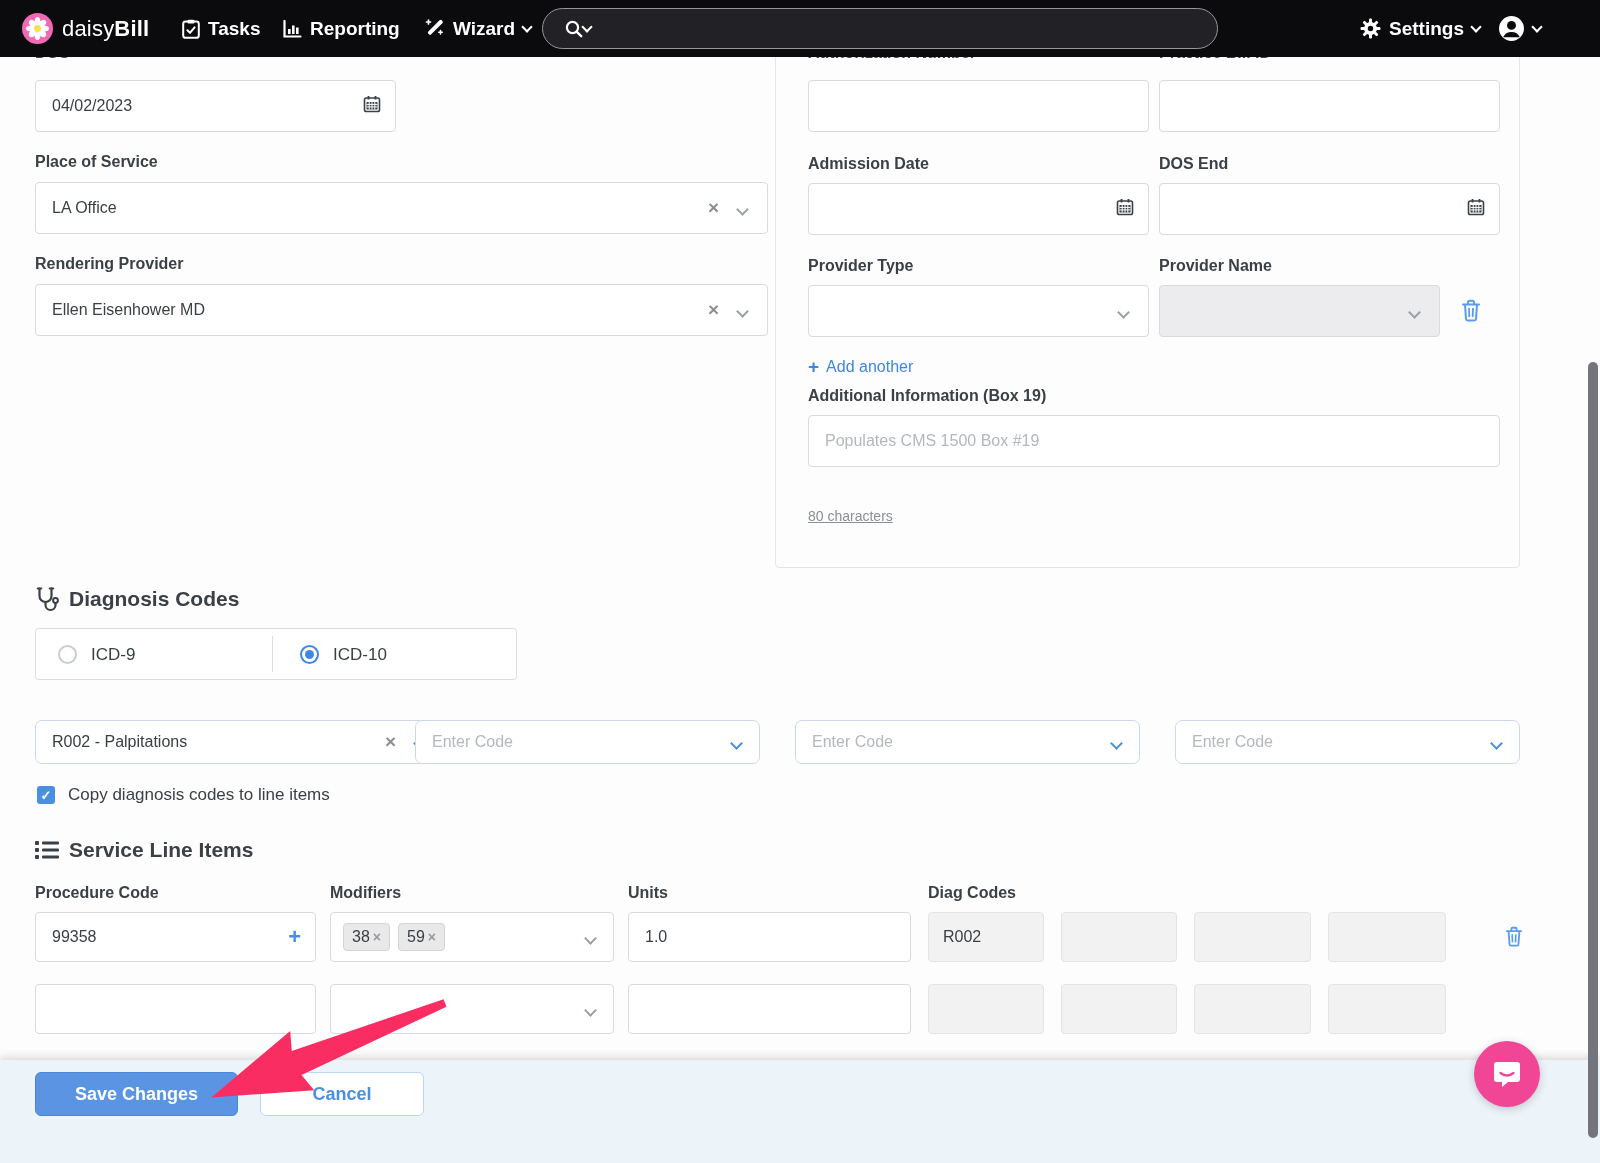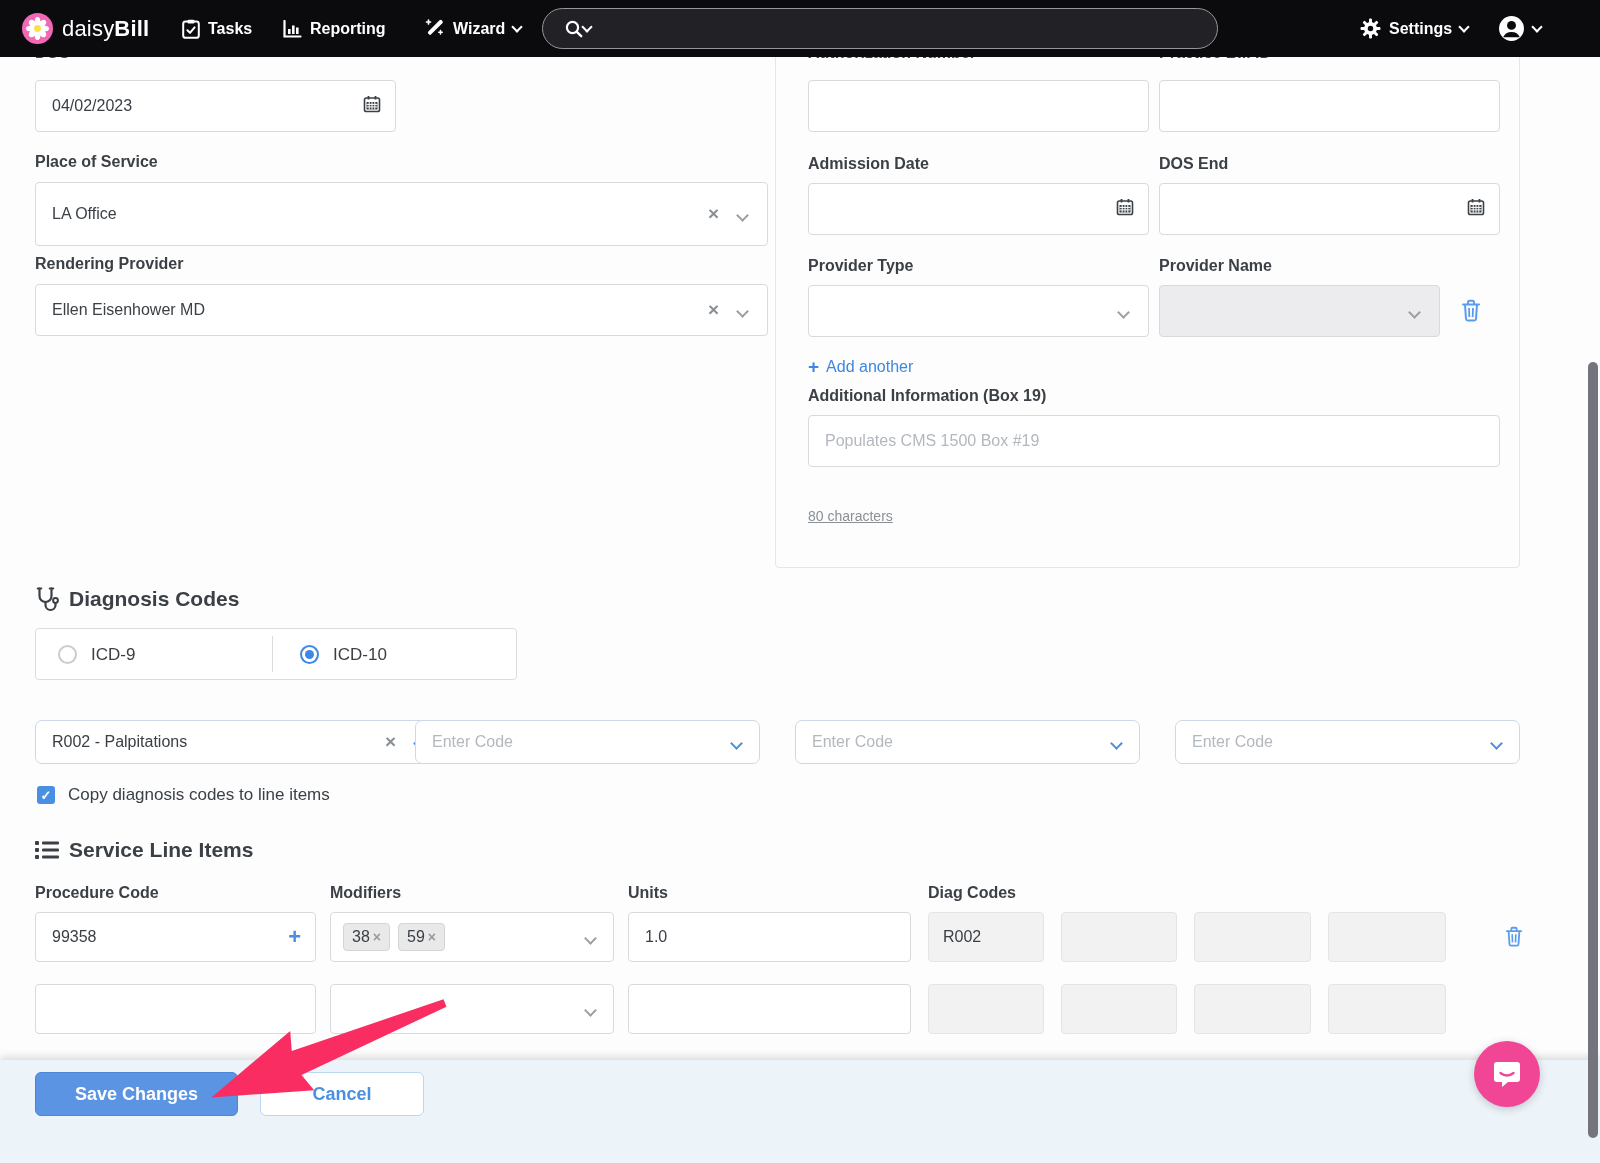--- a/index.html
+++ b/index.html
@@ -6,21 +6,21 @@
   html,body { width:1600px; height:1163px; overflow:hidden; }
   body { font-family:"Liberation Sans", sans-serif; background:#fdfdfd; position:relative; color:#3b4046; }
 
   
   .nav { position:absolute; top:0; left:0; width:1600px; height:57px; background:#0b0b0d; z-index:10; display:flex; align-items:center; }
   .brand { position:absolute; left:22px; top:13px; display:flex; align-items:center; gap:9px; }
   .logo-circle { width:31px; height:31px; border-radius:50%; background:#f168b4; display:flex; align-items:center; justify-content:center; }
   .brand-text { color:#fff; font-size:22px; letter-spacing:.2px; }
   .brand-text .light { font-weight:400; }
   .brand-text .bold { font-weight:700; }
-  .nav-item { position:absolute; display:flex; align-items:center; gap:8px; color:#fff; font-size:16px; font-weight:700; cursor:pointer; }
+  .nav-item { position:absolute; display:flex; align-items:center; gap:8px; color:#fff; font-size:19px; font-weight:700; cursor:pointer; }
   .chev { width:8px; height:8px; border-right:2.5px solid #fff; border-bottom:2.5px solid #fff; transform:rotate(45deg); margin-top:-4px; }
   .searchbar { position:absolute; left:542px; top:8px; width:676px; height:41px; background:#222226; border:1.5px solid #96969c; border-radius:21px; display:flex; align-items:center; padding:0 18px 0 22px; }
   .searchbar .ph { color:#f5f5f7; font-size:16px; margin-left:12px; flex:1; }
 
   
   .lbl { position:absolute; font-size:16px; font-weight:700; color:#3b4046; }
   .inp { position:absolute; background:#fff; border:1px solid #d9dadc; border-radius:4px; font-size:16px; color:#3b4046; padding:0 16px; display:flex; align-items:center; }
   input.raw { border:none; outline:none; background:transparent; font-size:16px; color:#3b4046; font-family:"Liberation Sans",sans-serif; width:100%; }
   .icon-right { position:absolute; right:14px; top:50%; transform:translateY(-50%); }
   .gchev { width:9px; height:9px; border-right:2px solid #9aa0a6; border-bottom:2px solid #9aa0a6; transform:rotate(45deg); margin-top:-3px; }
@@ -157,21 +157,21 @@
           <line x1="9" y1="7" x2="9" y2="14.5"></line>
           <line x1="11.8" y1="7" x2="11.8" y2="14.5"></line>
           <line x1="3.5" y1="9.4" x2="14.5" y2="9.4"></line>
           <line x1="3.5" y1="11.9" x2="14.5" y2="11.9"></line>
         </g>
       </svg>
   </span>
 </div>
 
 <div class="lbl" style="left:35px; top:153px;">Place of Service</div>
-<div class="inp" style="left:35px; top:182px; width:733px; height:64px;">
+<div class="inp" style="left:35px; top:182px; width:733px; height:52px;">
   <span>LA Office</span>
   <span class="icon-right" style="right:48px;"><span class="clear-x">×</span></span>
   <span class="icon-right gchev" style="right:20px;"></span>
 </div>
 
 <div class="lbl" style="left:35px; top:255px;">Rendering Provider</div>
 <div class="inp" style="left:35px; top:284px; width:733px; height:52px;">
   <span>Ellen Eisenhower MD</span>
   <span class="icon-right" style="right:48px;"><span class="clear-x">×</span></span>
   <span class="icon-right gchev" style="right:20px;"></span>

